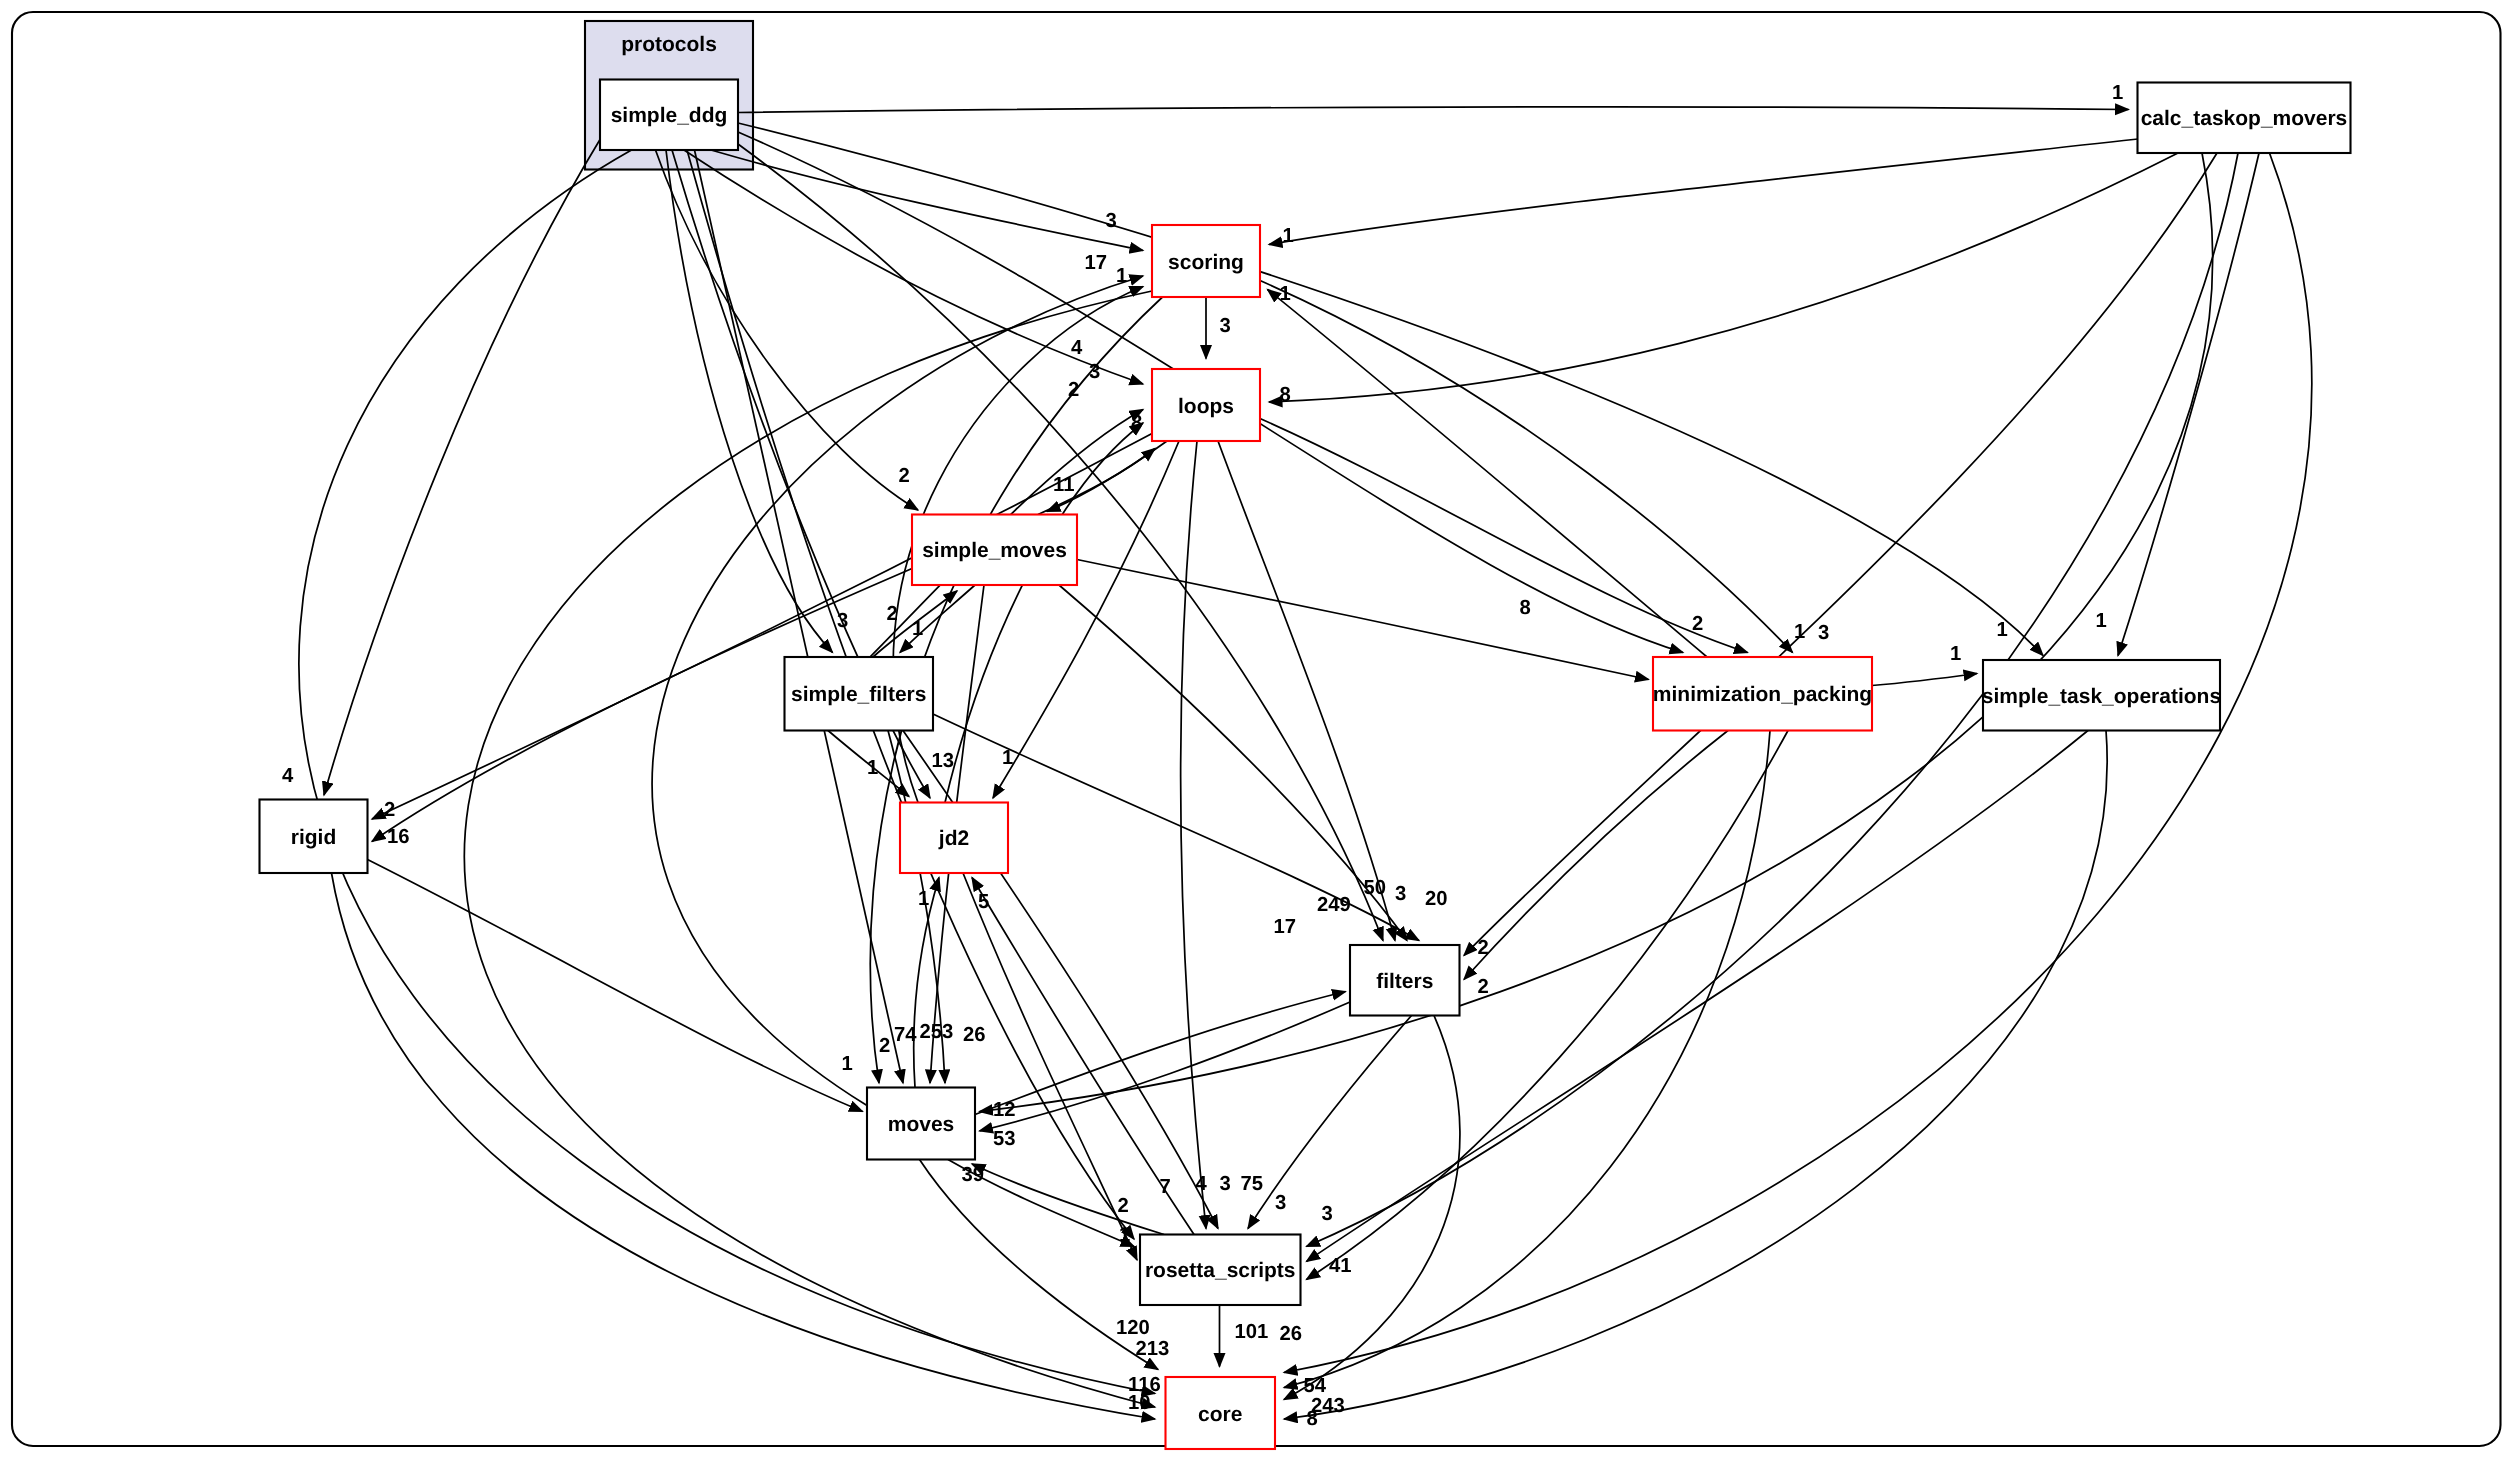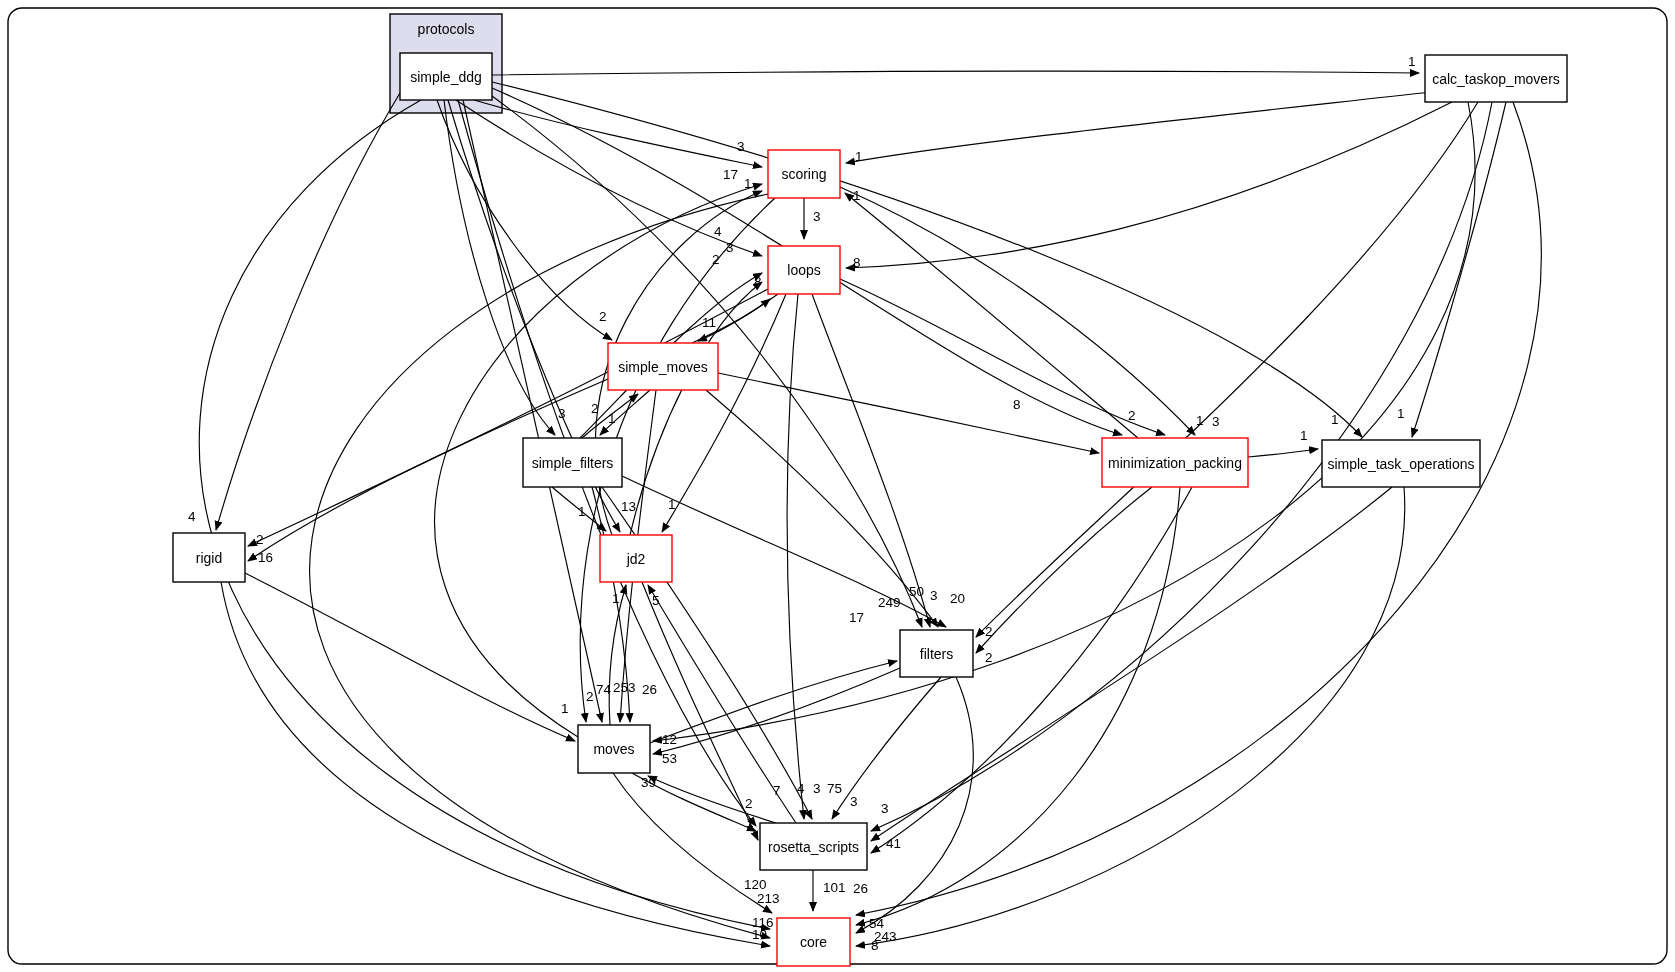--- a/index.html
+++ b/index.html
@@ -7,20 +7,21 @@
     padding: 0;
     background: #ffffff;
     font-family: "Liberation Sans", sans-serif;
   }
   #canvas {
     position: relative;
     width: 1675px;
     height: 972px;
     background: #ffffff;
     overflow: hidden;
+    font-weight: bold;
   }
   svg { display: block; }
   .edge {
     fill: none;
     stroke: #000000;
     stroke-width: 1.15;
   }
   .edge-label {
     font-size: 13.5px;
     fill: #000000;

